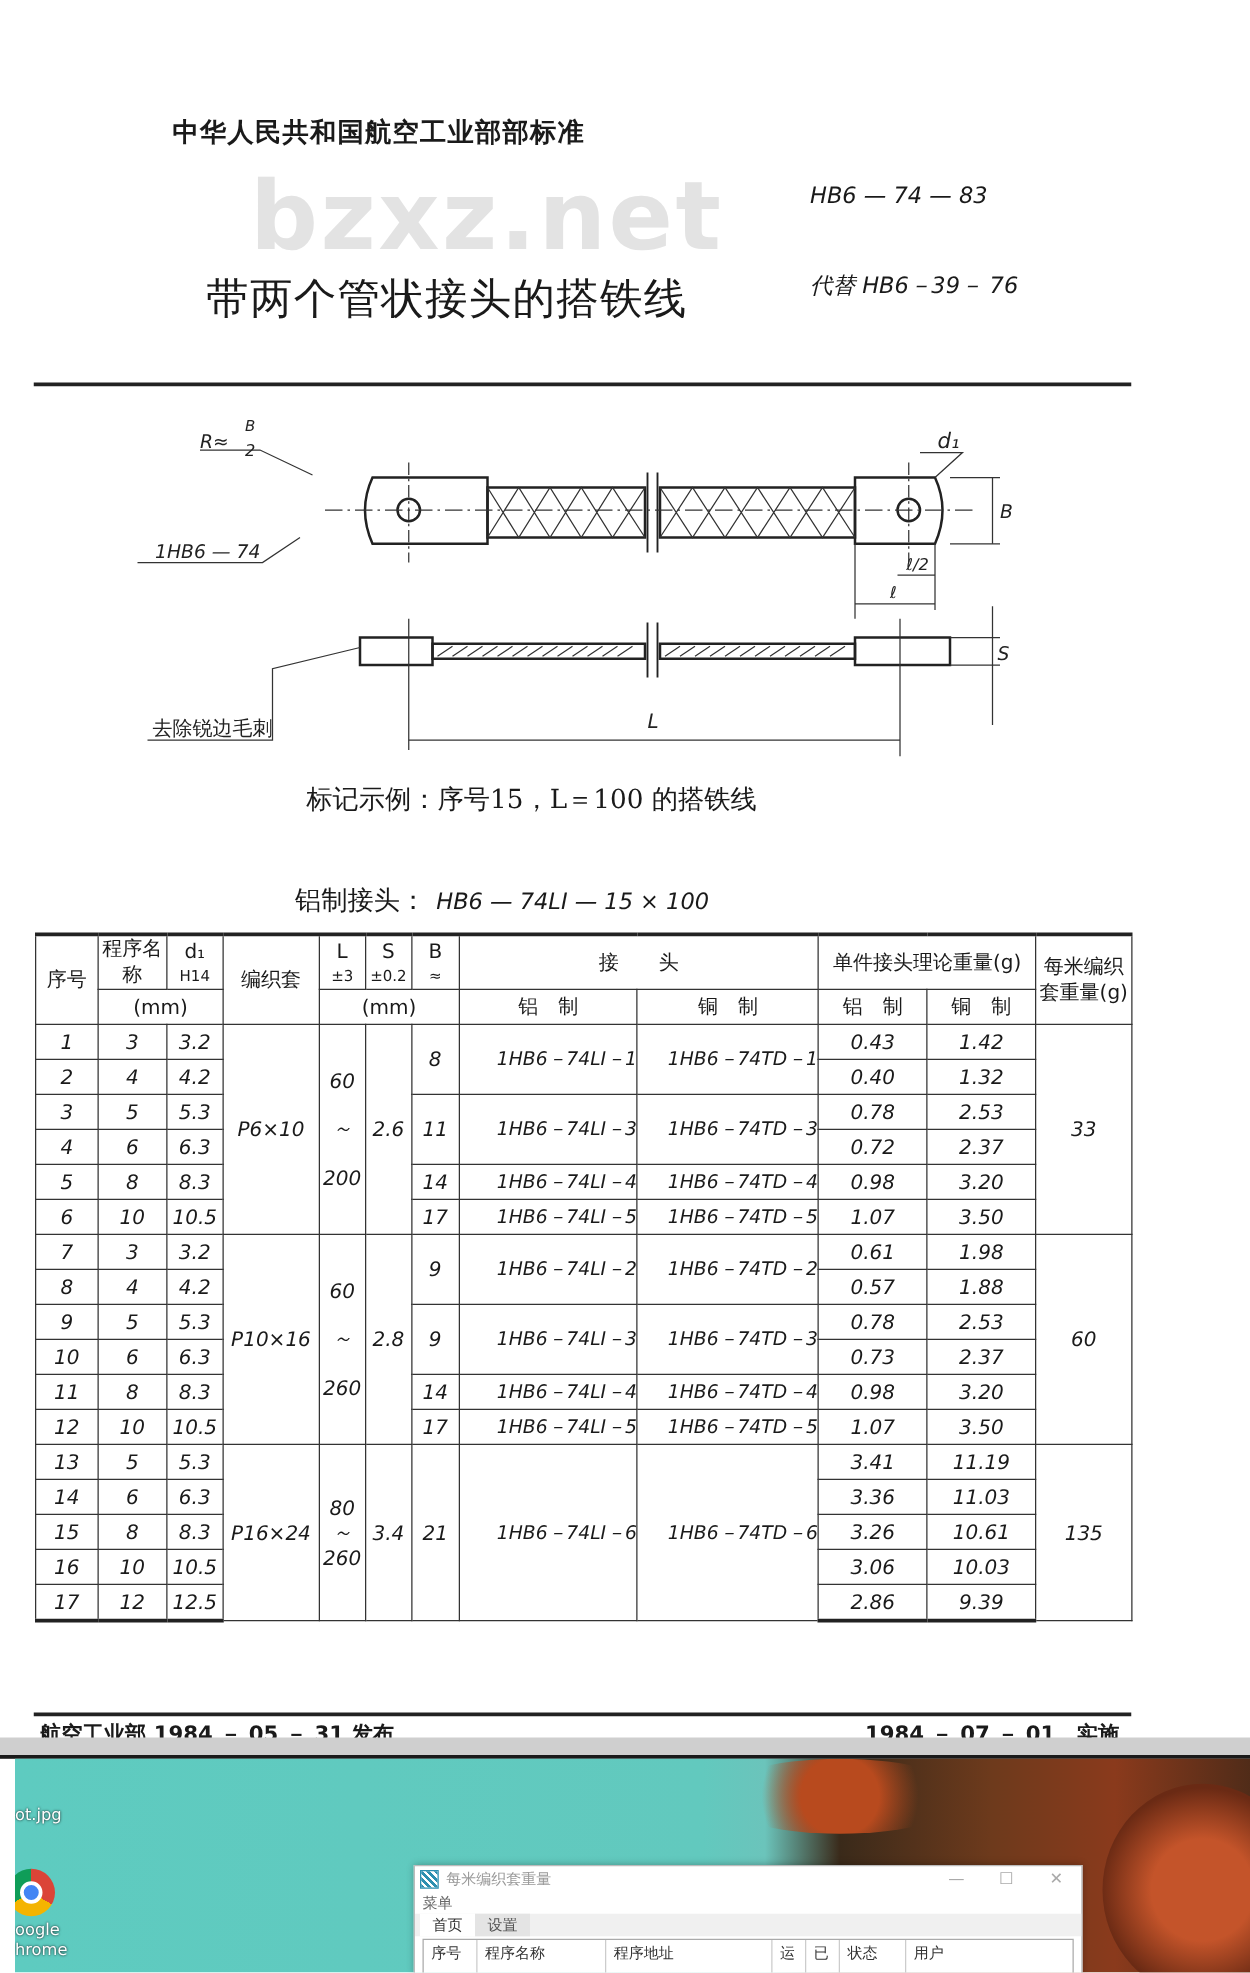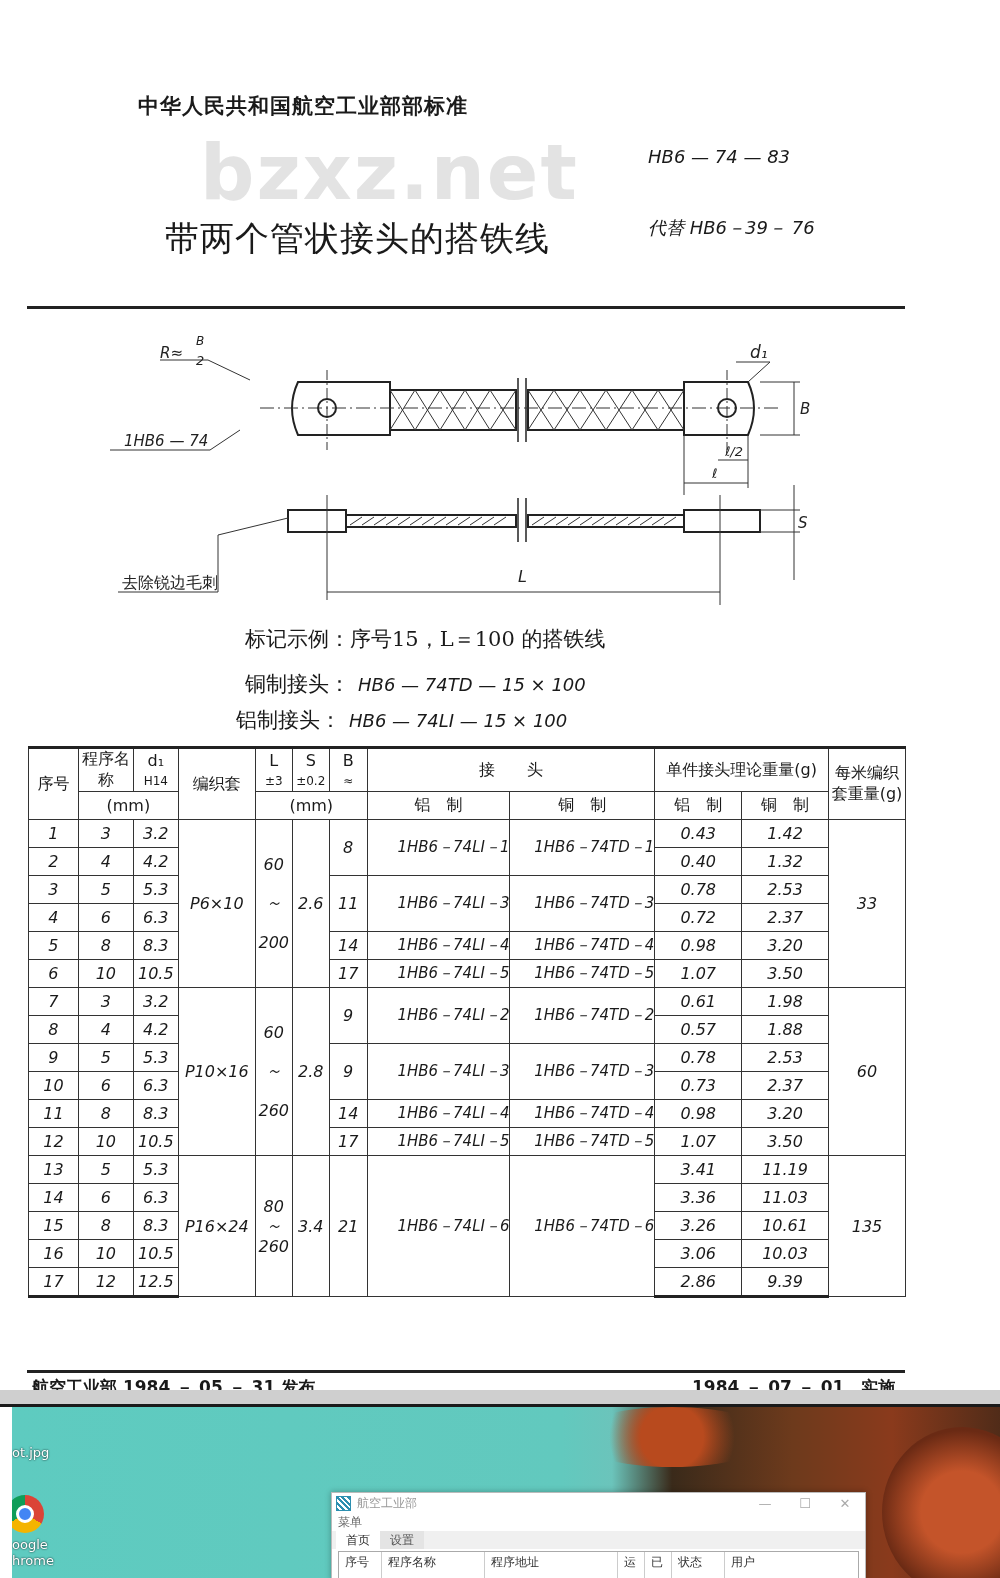--- a/index.html
+++ b/index.html
@@ -120,21 +120,20 @@
       <text x="700" y="94" font-size="15">B</text>
       <text x="625" y="136" font-size="13">ℓ/2</text>
       <text x="612" y="158" font-size="13">ℓ</text>
       <text x="698" y="208" font-size="15">S</text>
       <text x="418" y="262" font-size="16">L</text>
       <text x="22" y="268" font-style="normal" font-size="16">去除锐边毛刺</text>
     </g>
   </svg>
 
   <div class="abs ex ex1">标记示例：序号15，L＝100 的搭铁线</div>
-  <div class="abs ex ex2"><span>铜制接头：</span><span class="code">HB6 — 74TD — 15 × 100</span></div>
   <div class="abs ex ex3"><span>铝制接头：</span><span class="code">HB6 — 74LI — 15 × 100</span></div>
 
   <table class="spec">
     <colgroup>
       <col style="width:50px">
         <col style="width:55px">
         <col style="width:45px">
         <col style="width:77px">
       <col style="width:37px">
         <col style="width:37px">
@@ -343,21 +342,21 @@
   <div class="tree-blob" style="left:870px;top:20px;width:160px;height:170px;background:radial-gradient(circle,#c4542a 0 35%,#6a2a14 70%);"></div>
   <div class="desk-icon-label" style="left:0;top:38px;">ot.jpg</div>
   <div class="chrome-icon"></div>
   <div class="desk-icon-label" style="left:0;top:130px;">oogle</div>
   <div class="desk-icon-label" style="left:0;top:146px;">hrome</div>
 </div>
 
 <div class="app-window">
   <div class="app-titlebar">
     <span class="app-logo"></span>
-    <span class="app-title">航空工业部</span>
+    <span class="app-title">每米编织套重量</span>
     <div class="win-btns">
       <span class="win-btn">—</span>
       <span class="win-btn">☐</span>
       <span class="win-btn">✕</span>
     </div>
   </div>
   <div class="app-menu">菜单</div>
   <div class="app-tabs">
     <span class="app-tab active">首页</span>
     <span class="app-tab inactive">设置</span>

